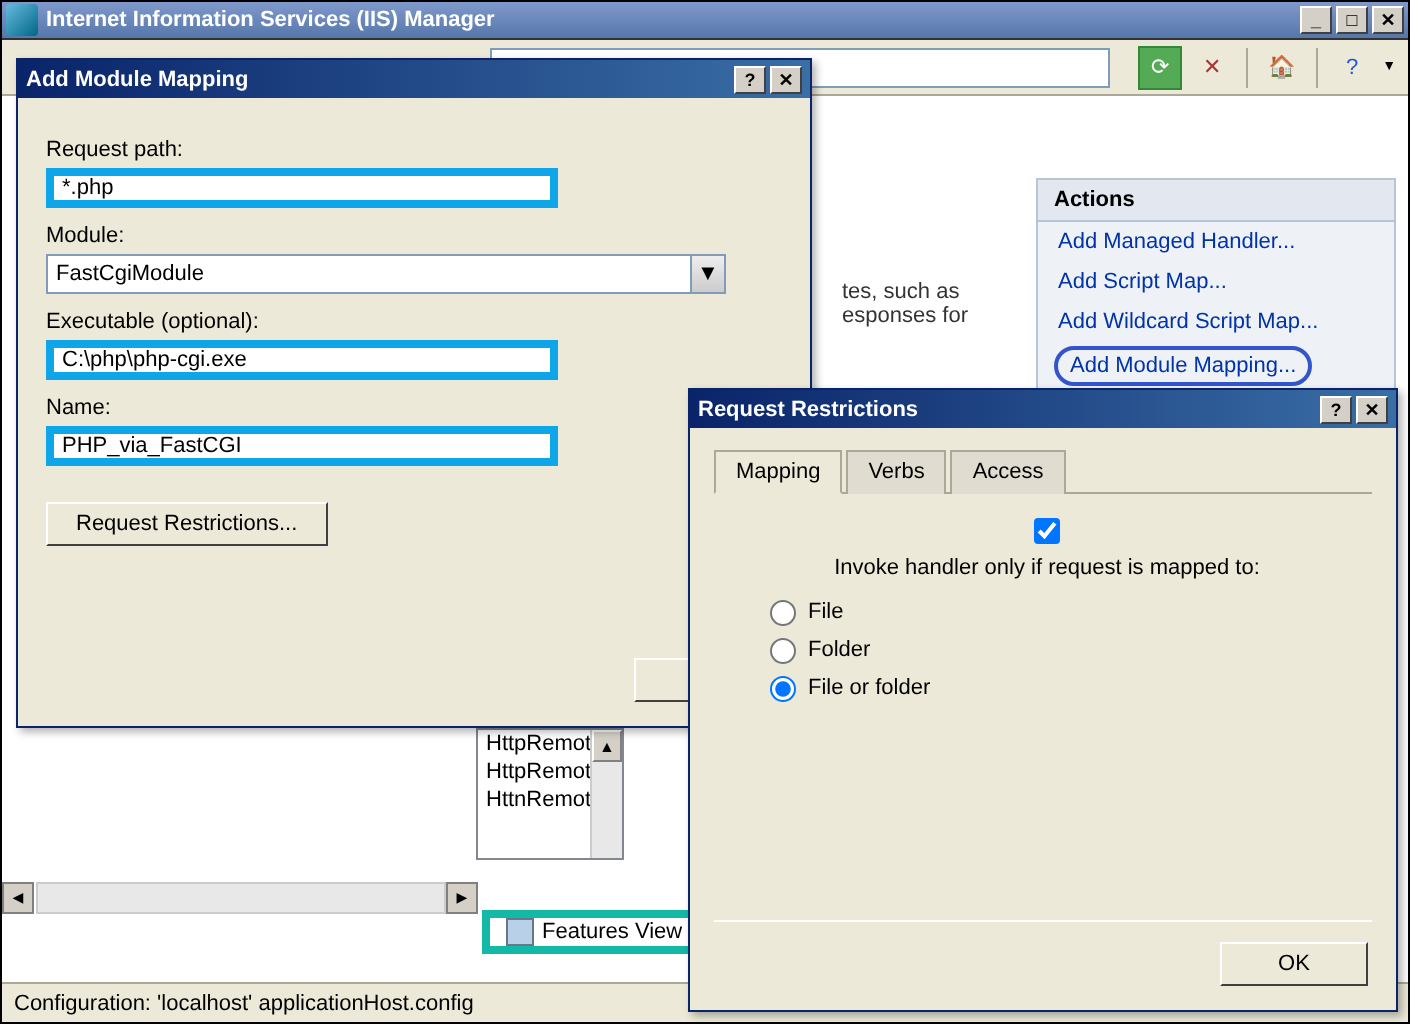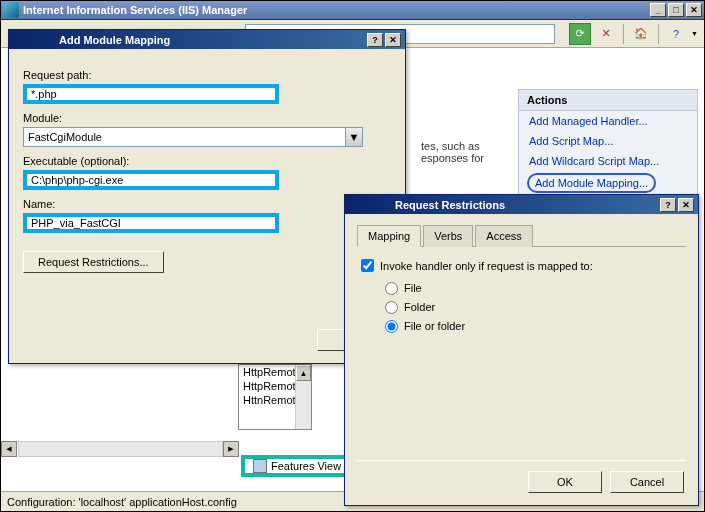--- a/index.html
+++ b/index.html
@@ -39,21 +39,21 @@
 .listbox-item { padding:1px 4px; white-space:nowrap; }
 .listbox-scroll { position:absolute; right:0; top:0; bottom:0; width:16px; background:#e8e8e8; border-left:1px solid #ccc; }
 .scroll-btn { height:16px; background:#d4d0c8; border:1px solid #fff; border-right-color:#808080; border-bottom-color:#808080; display:flex; align-items:center; justify-content:center; font-size:8px; }
 
 
 .left-scroll { position:absolute; left:0; top:440px; width:16px; height:16px; background:#d4d0c8; border:1px solid #808080; }
 
 
 .dialog { position:absolute; background:#ece9d8; border:1px solid #0a246a; box-shadow: 2px 2px 4px rgba(0,0,0,.3); }
 .dialog-titlebar { height:19px; background: linear-gradient(to right,#0a246a,#3a6ea5); color:#fff; display:flex; align-items:center; padding:0 4px; font-weight:bold; }
-.dialog-titlebar .title { flex:1;margin-left:46px; }
+.dialog-titlebar .title { flex:1; }
 .dlg-btn { width:16px; height:14px; background:#d4d0c8; border:1px solid #fff; border-right-color:#404040; border-bottom-color:#404040; margin-left:2px; display:flex; align-items:center; justify-content:center; font-size:9px; color:#000; font-weight:bold; cursor:pointer; }
 
 
 .dlg-add { left:7px; top:28px; width:398px; height:335px; }
 .dlg-add .body { padding:12px 14px; }
 .field-label { margin-top:8px; margin-bottom:3px; }
 .text-input { width:256px; height:20px; border:4px solid #0ea5e9; background:#fff; padding:2px 4px; font-size:11px; }
 .example { color:#666; font-size:10px; margin-top:2px; }
 .combo { display:flex; width:340px; height:20px; border:1px solid #7f9db9; background:#fff; }
 .combo input { flex:1; border:none; padding:2px 4px; font-size:11px; }
@@ -62,21 +62,21 @@
 .req-restrict-btn { margin-top:18px; }
 .dlg-add-footer { position:absolute; right:14px; bottom:12px; }
 
 
 .dlg-req { left:343px; top:193px; width:355px; height:312px; }
 .dlg-req .body { padding:10px 12px; }
 .tabs { display:flex; border-bottom:1px solid #aca899; margin-bottom:12px; }
 .tab2 { padding:4px 10px; border:1px solid #aca899; border-bottom:none; background:#ece9d8; margin-right:2px; position:relative; top:1px; cursor:pointer; }
 .tab2.active { background:#ece9d8; border-bottom:1px solid #ece9d8; }
 .tab2.inactive { background:#e0ddd0; }
-.check-row { display:flex; align-items:center; gap:6px; margin:6px 0 10px 4px; }
+.check-row { display:flex; align-items:center; gap:6px; margin:6px 0 10px 4px;flex-direction:column; }
 .radio-group { margin-left:28px; }
 .radio-row { display:flex; align-items:flex-start; gap:6px; margin:6px 0; }
 input[type=checkbox], input[type=radio] { width:13px; height:13px; }
 .dlg-req-footer { position:absolute; right:14px; bottom:12px; display:flex; gap:8px; }
 .button-wide { width:74px; text-align:center; }
 .hr { position:absolute; left:12px; right:12px; bottom:44px; height:1px; background:#aca899; border-bottom:1px solid #fff; }
 </style>
 </head>
 <body>
 
@@ -197,15 +197,14 @@
       </div>
       <div class="radio-row">
         <input type="radio" name="mapto" checked="" style="">
         <span>File or folder</span>
       </div>
     </div>
   </div>
   <div class="hr"></div>
   <div class="dlg-req-footer">
     <button class="button button-wide">OK</button>
-    <button class="button button-wide">Cancel</button>
   </div>
 </div>
 
 </body></html>

